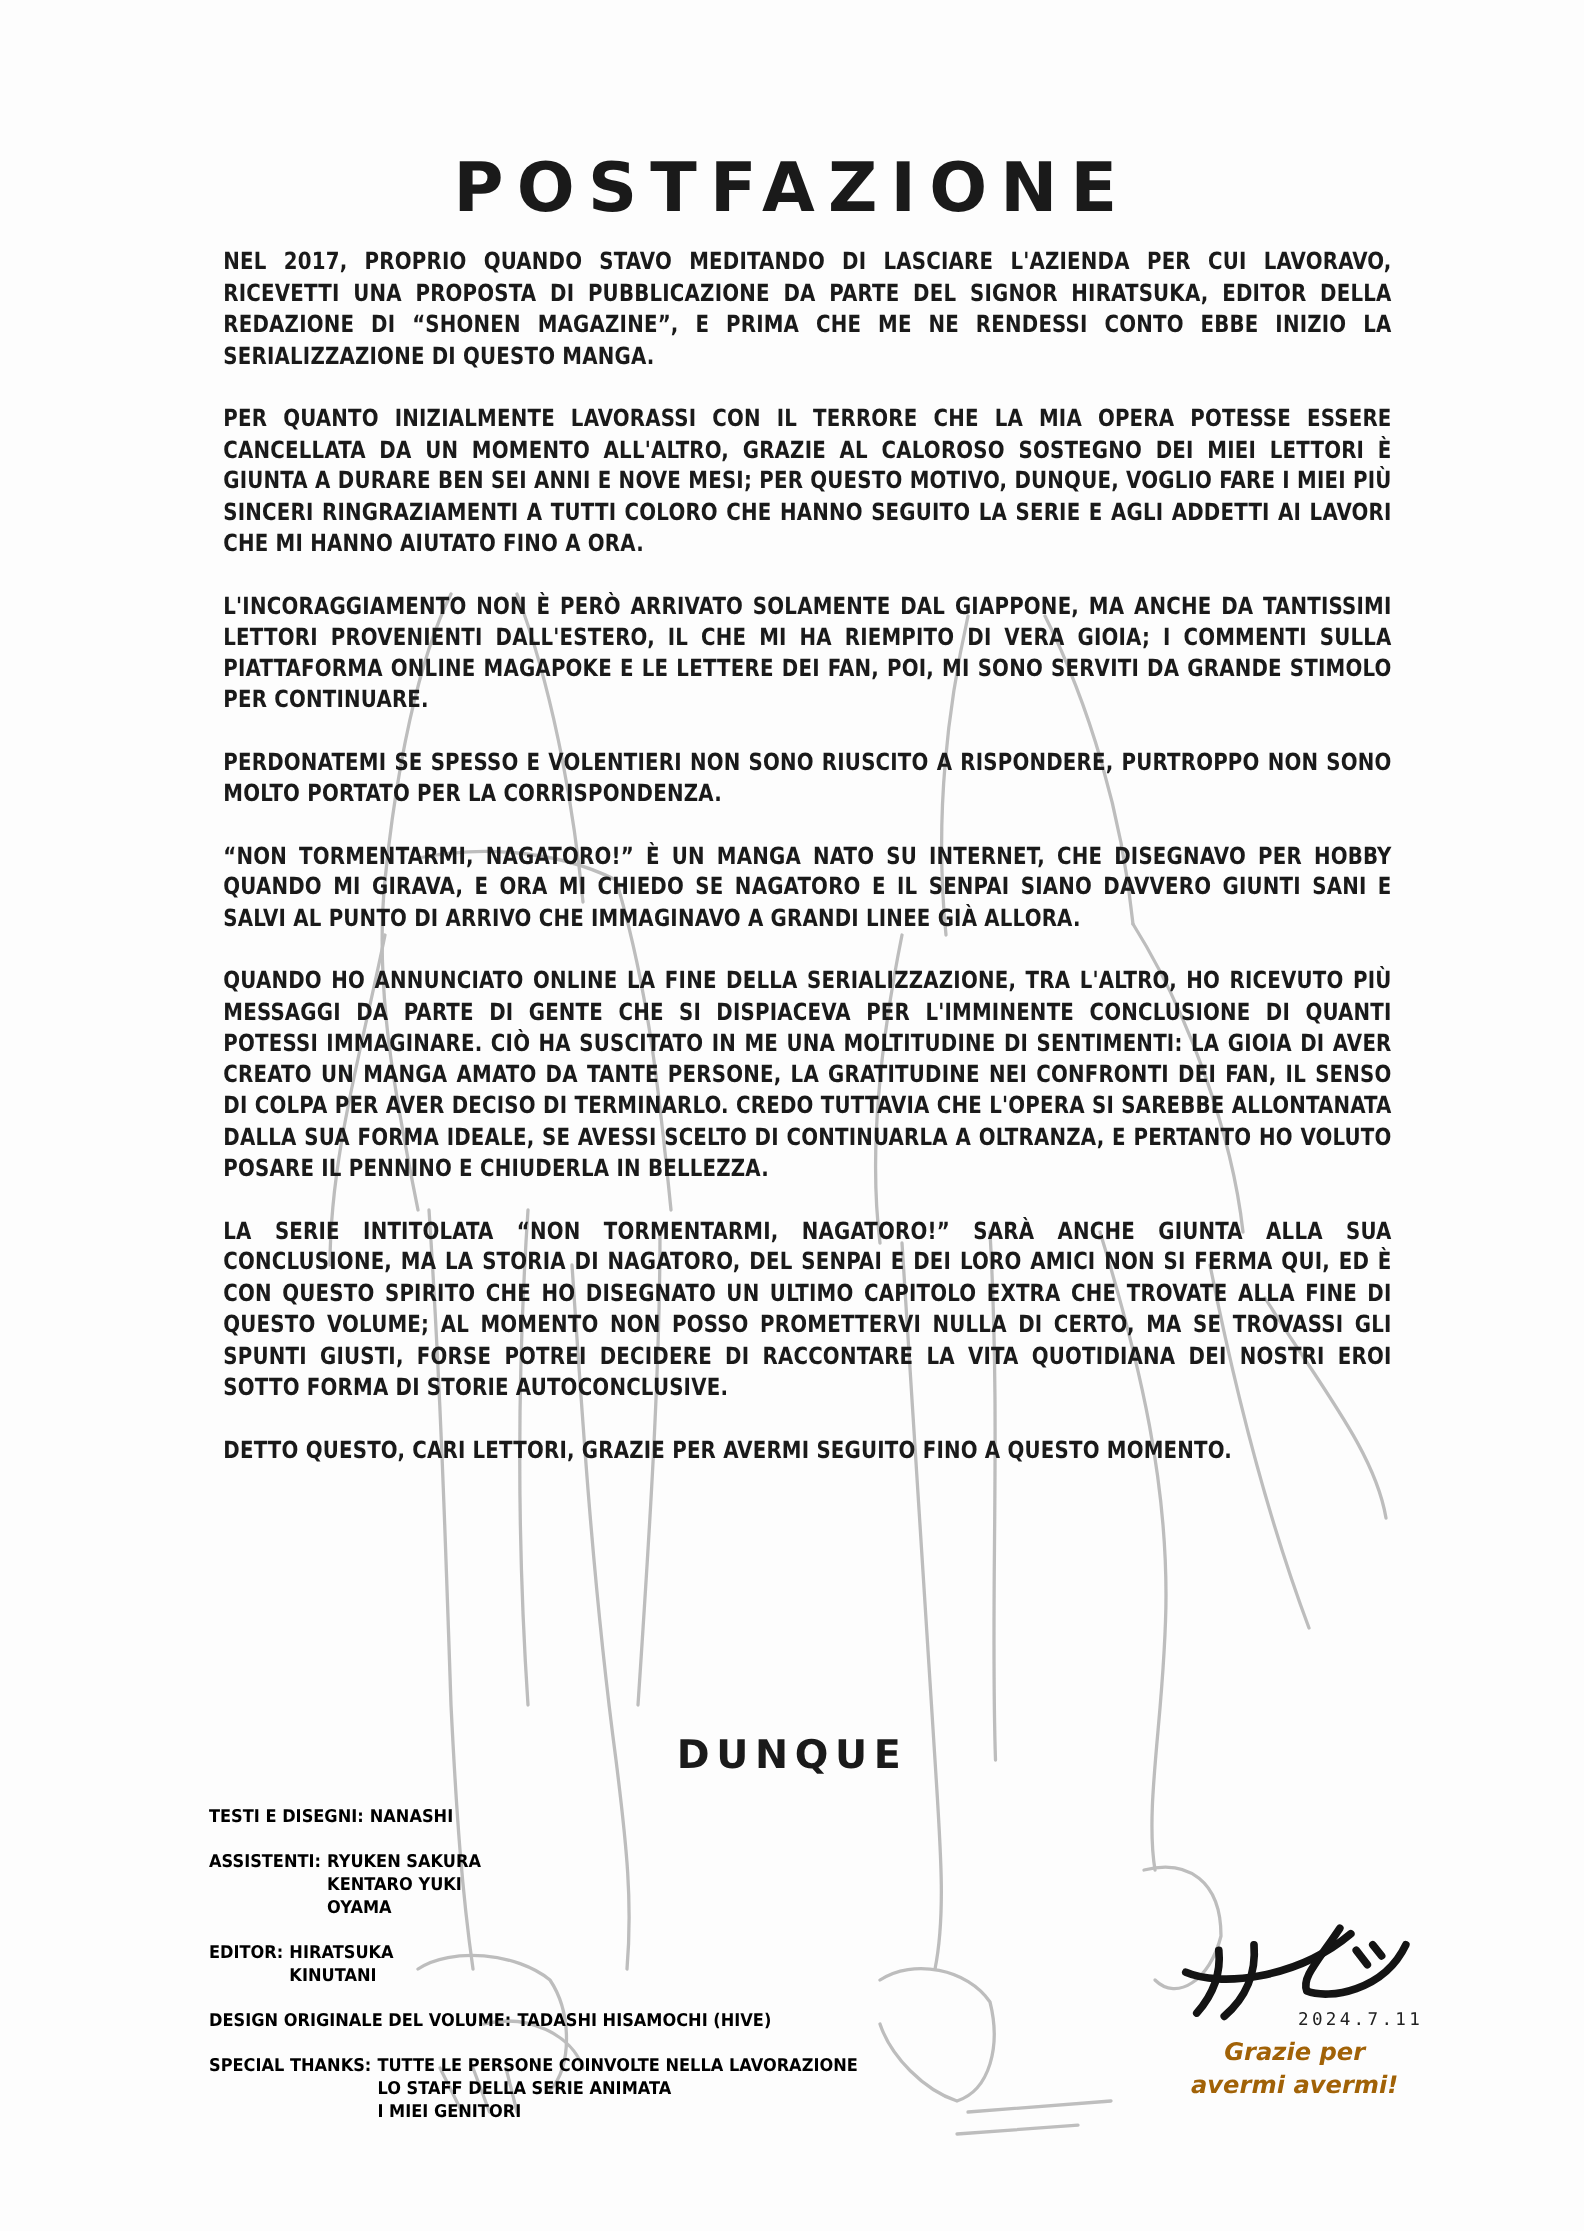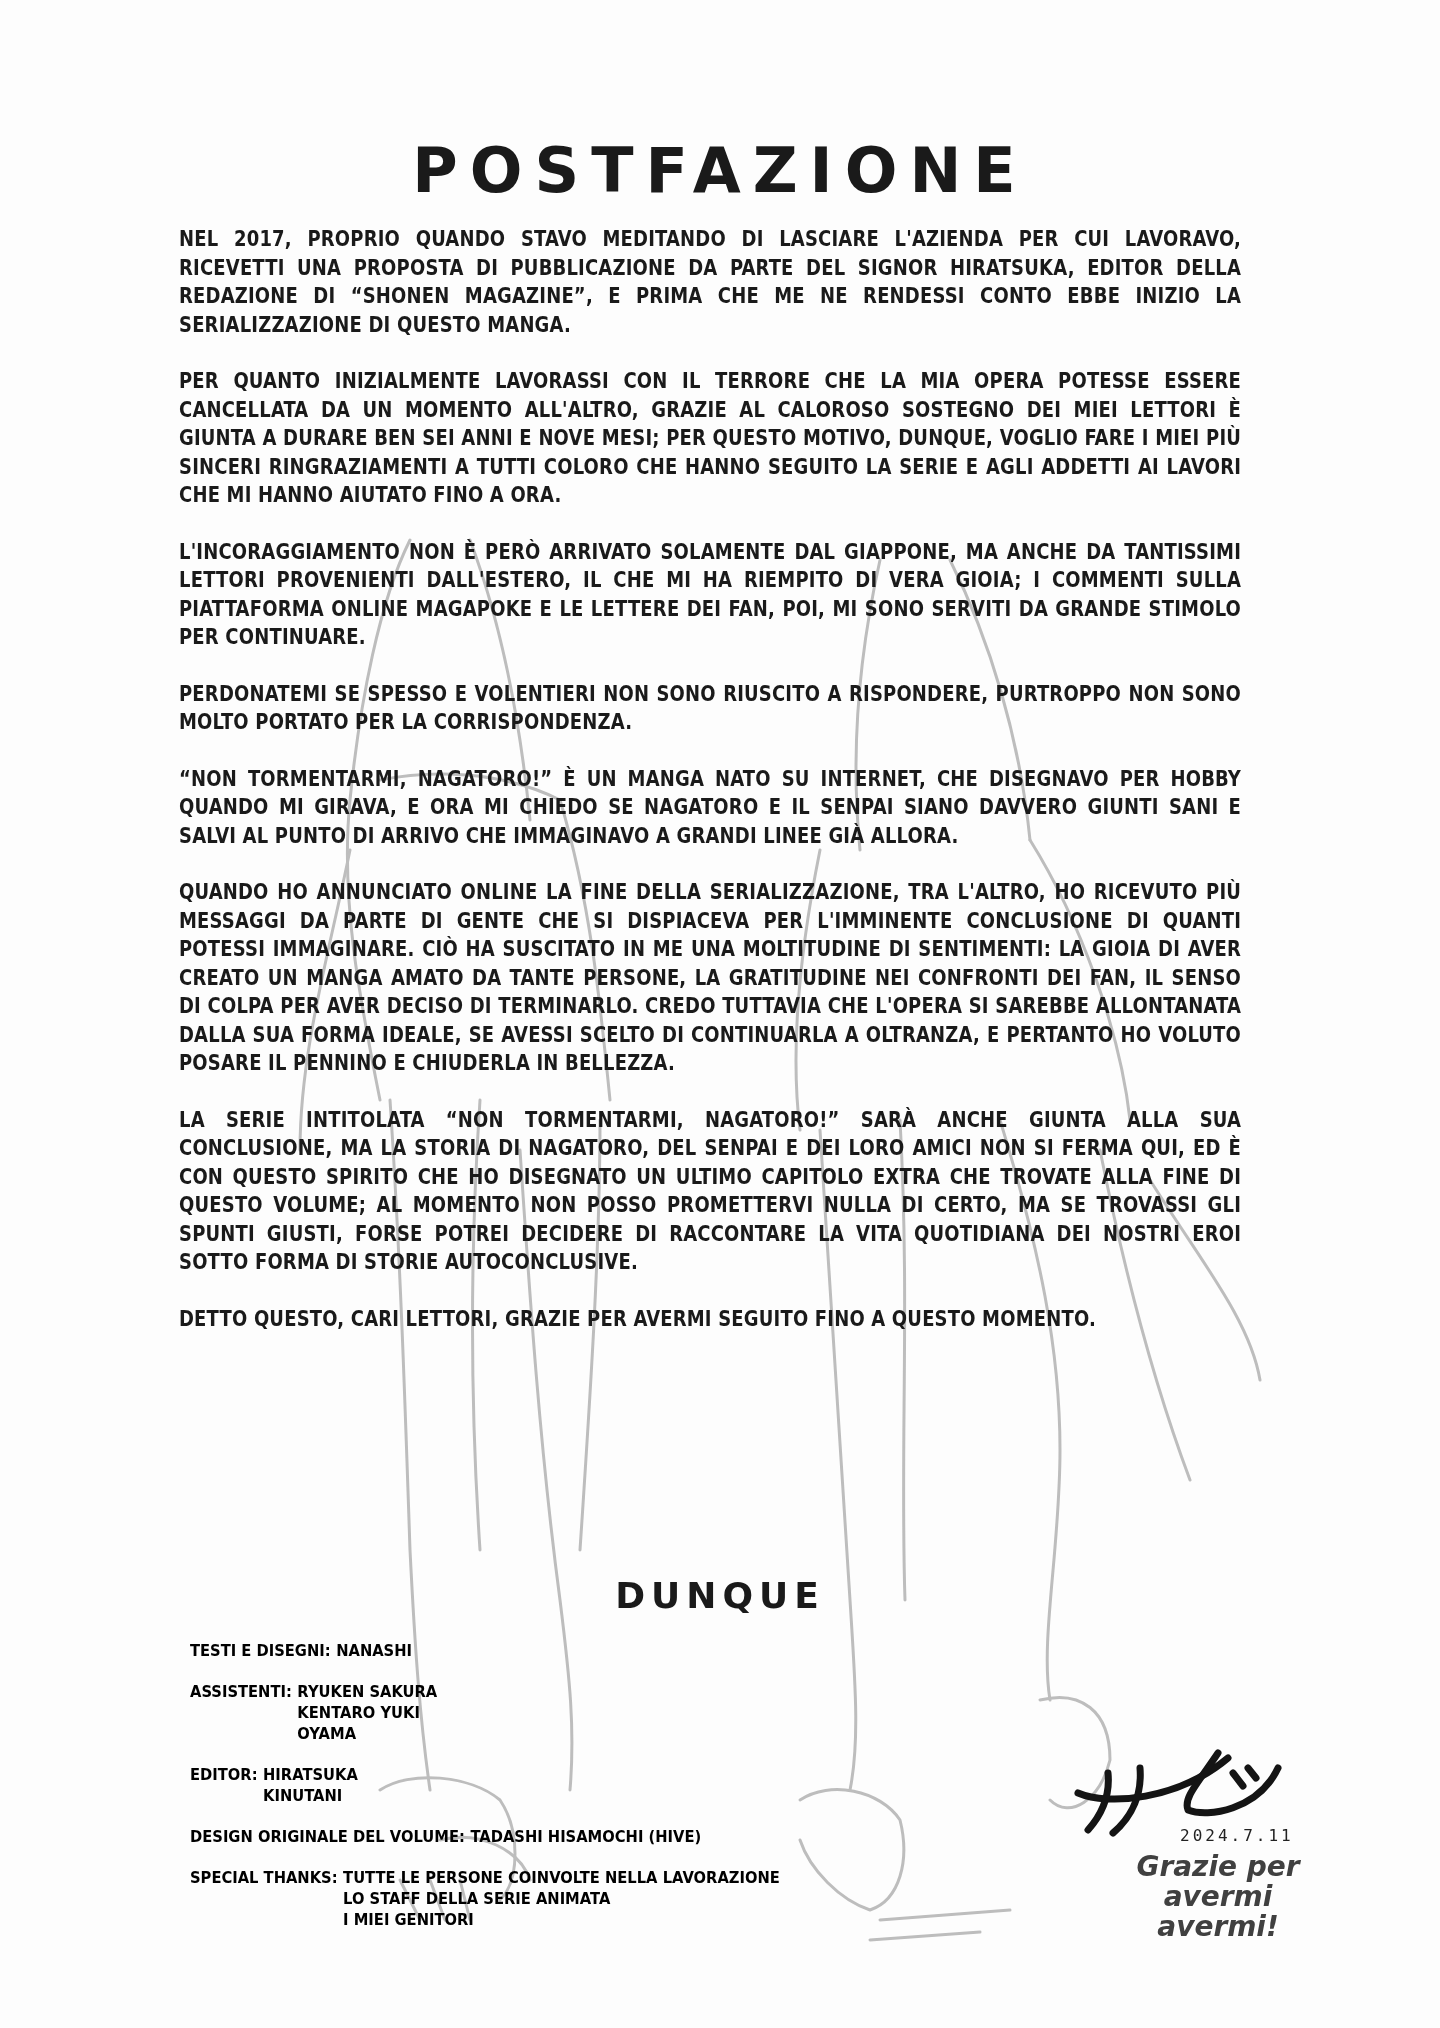--- a/index.html
+++ b/index.html
@@ -3,38 +3,38 @@
 <meta charset="utf-8">
 <style>
   html, body { margin: 0; padding: 0; background: #fdfdfd; }
   body { width: 1440px; height: 2028px; position: relative; overflow: hidden;
          font-family: "DejaVu Sans", "Liberation Sans", sans-serif; color: #1a1a1a; }
   .page { position: absolute; inset: 0; background: #fdfdfd; }
   .sketch { position: absolute; inset: 0; pointer-events: none; }
   .title { position: absolute; top: 92px; left: 0; width: 1440px; text-align: center;
            font-family: "DejaVu Sans", sans-serif; font-weight: bold; font-size: 62px;
            letter-spacing: 12px; color: #1a1a1a; }
-  .body-text { position: absolute; top: 225px; left: 179px; width: 1062px; }
+  .body-text { position: absolute; top: 225px; left: 203px; width: 1062px; }
   .para { font-family: "DejaVu Sans", sans-serif; font-weight: bold; font-size: 21.5px;
           line-height: 28.5px; text-align: justify; text-transform: uppercase;
           margin: 0 0 28px 0; color: #1a1a1a; letter-spacing: 0.2px;
           font-stretch: condensed; transform: scaleX(0.93); transform-origin: left top; width: 1142px; }
   .staff-title { position: absolute; top: 1545px; left: 0; width: 1440px; text-align: center;
                  font-weight: bold; font-size: 36px; letter-spacing: 6px; }
   .credits { position: absolute; top: 1640px; left: 190px; width: 900px;
              font-weight: bold; font-size: 16px; line-height: 21px; color: #000000; }
   .credit { display: flex; margin-bottom: 20px; transform: scaleX(0.92); transform-origin: left top; }
   .credit .role { white-space: pre; }
   .credit .names { display: flex; flex-direction: column; margin-left: 6px; }
   .signature { position: absolute; left: 1068px; top: 1738px; width: 240px; height: 100px; }
   .sig-date { position: absolute; left: 1180px; top: 1826px; font-family: "DejaVu Sans Mono", monospace;
               font-size: 16px; letter-spacing: 3px; color: #222; }
-  .sig-thanks { position: absolute; left: 1103px; top: 1852px; width: 230px; text-align: center;
-                font-family: "DejaVu Sans", sans-serif; font-weight: bold; font-size: 28px;
-                line-height: 30px; color: #404040; font-style: italic; }
+  .sig-thanks { position: absolute; left: 1062px; top: 1852px; width: 230px; text-align: center;
+                font-family: "DejaVu Sans", sans-serif; font-weight: bold; font-size: 22px;
+                line-height: 30px; color: #a16207; font-style: italic; }
 </style>
 </head>
 <body>
 
 <div class="page">
 
   <svg class="sketch" width="1440" height="2028" viewBox="0 0 1440 2028">
     <g fill="none" stroke="#a8a8a8" stroke-width="3" stroke-linecap="round" opacity="0.75">
 
       <path d="M410 540 C 380 600, 360 700, 350 800 C 340 900, 360 1000, 380 1100"></path>

